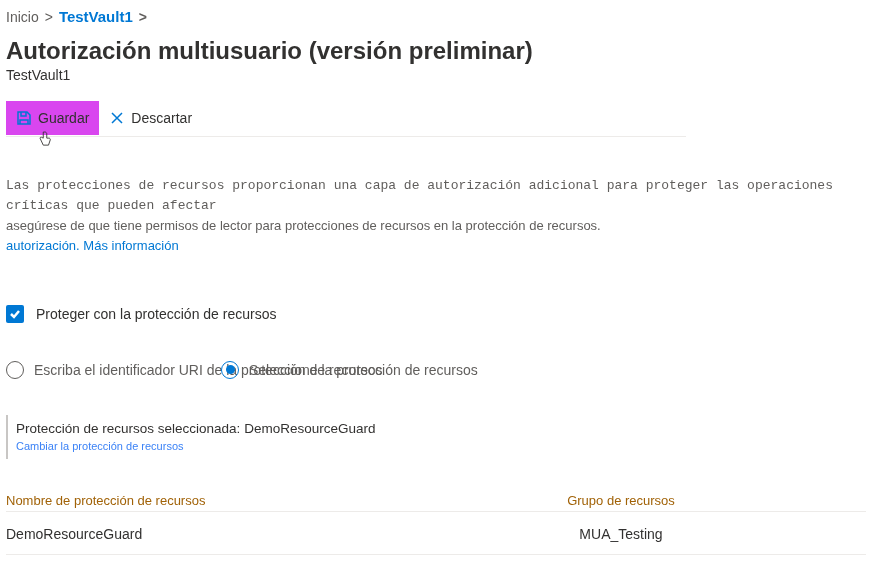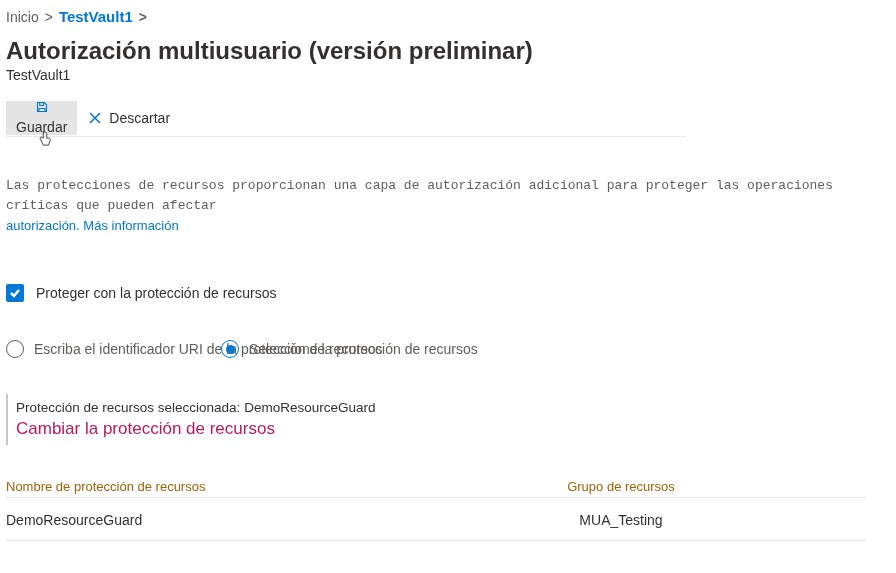--- a/index.html
+++ b/index.html
@@ -48,21 +48,21 @@
     align-items: center;
     gap: 6px;
     height: 34px;
     padding: 0 10px;
     font-size: 14px;
     border: none;
     background: transparent;
     cursor: pointer;
     color: #323130;
   }
-  .toolbar-btn.save { background: #e5e5e5; flex-direction: column; }
+  .toolbar-btn.save { background: #d946ef; }
   .icon-svg { width: 16px; height: 16px; display: block; }
   .save-icon { stroke: #0078d4; fill: none; stroke-width: 1.5; }
   .x-icon { stroke: #0078d4; fill: none; stroke-width: 1.5; }
   .cursor-hand {
     position: relative;
     left: 32px;
     top: -6px;
     width: 14px;
     height: 16px;
     pointer-events: none;
@@ -111,21 +111,21 @@
     left: 215px;
     display: flex; align-items: center; gap: 10px;
   }
   .selected-block {
     margin-top: 36px;
     border-left: 2px solid #c8c6c4;
     padding: 6px 0 6px 8px;
     width: 500px;
   }
   .selected-block .sel-label { font-size: 13.5px; color: #323130; }
-  .selected-block .change-link { color: #be185d; font-size: 17px; margin-top: 4px; display: inline-block; text-decoration: none; }
+  .selected-block .change-link { color: #3b82f6; font-size: 11px; margin-top: 4px; display: inline-block; text-decoration: none; }
   .table {
     margin-top: 34px;
     width: 860px;
   }
   .table-header {
     display: flex;
     color: #a16207;
     font-size: 13px;
     padding-bottom: 3px;
     border-bottom: 1px solid #edebe9;
@@ -174,20 +174,21 @@
     <span>Descartar</span>
   </button>
 </div>
 <svg class="cursor-hand" viewBox="0 0 16 18">
   <path d="M6 1v7l-2-1c-1-0.4-2 0.6-1.5 1.5L6 16h6l2-6c0.3-1-0.4-2-1.5-2H10V3c0-1-1-2-2-2s-2 0-2 0z" fill="none" stroke="#323130" stroke-width="1"></path>
 </svg>
 
 
 <div class="desc-block">
   <div class="desc-line1">Las protecciones de recursos proporcionan una capa de autorización adicional para proteger las operaciones críticas que pueden afectar</div>
+  <div>asegúrese de que tiene permisos de lector para protecciones de recursos en la protección de recursos.</div>
   <span>
     <a class="desc-link">autorización.</a>
     <a class="desc-link">Más información</a>
   </span>
 </div>
 
 
 <div class="checkbox-row">
   <span class="chk">
     <svg viewBox="0 0 12 12">

